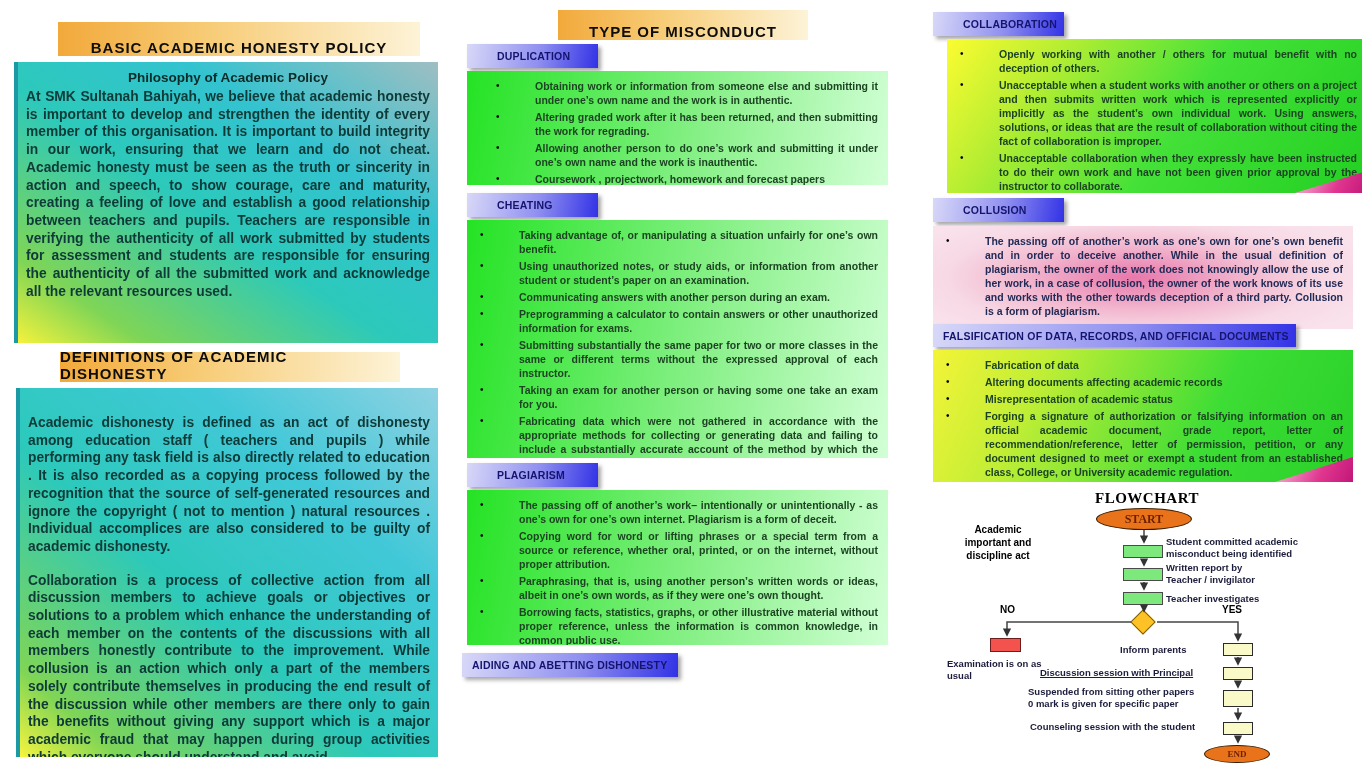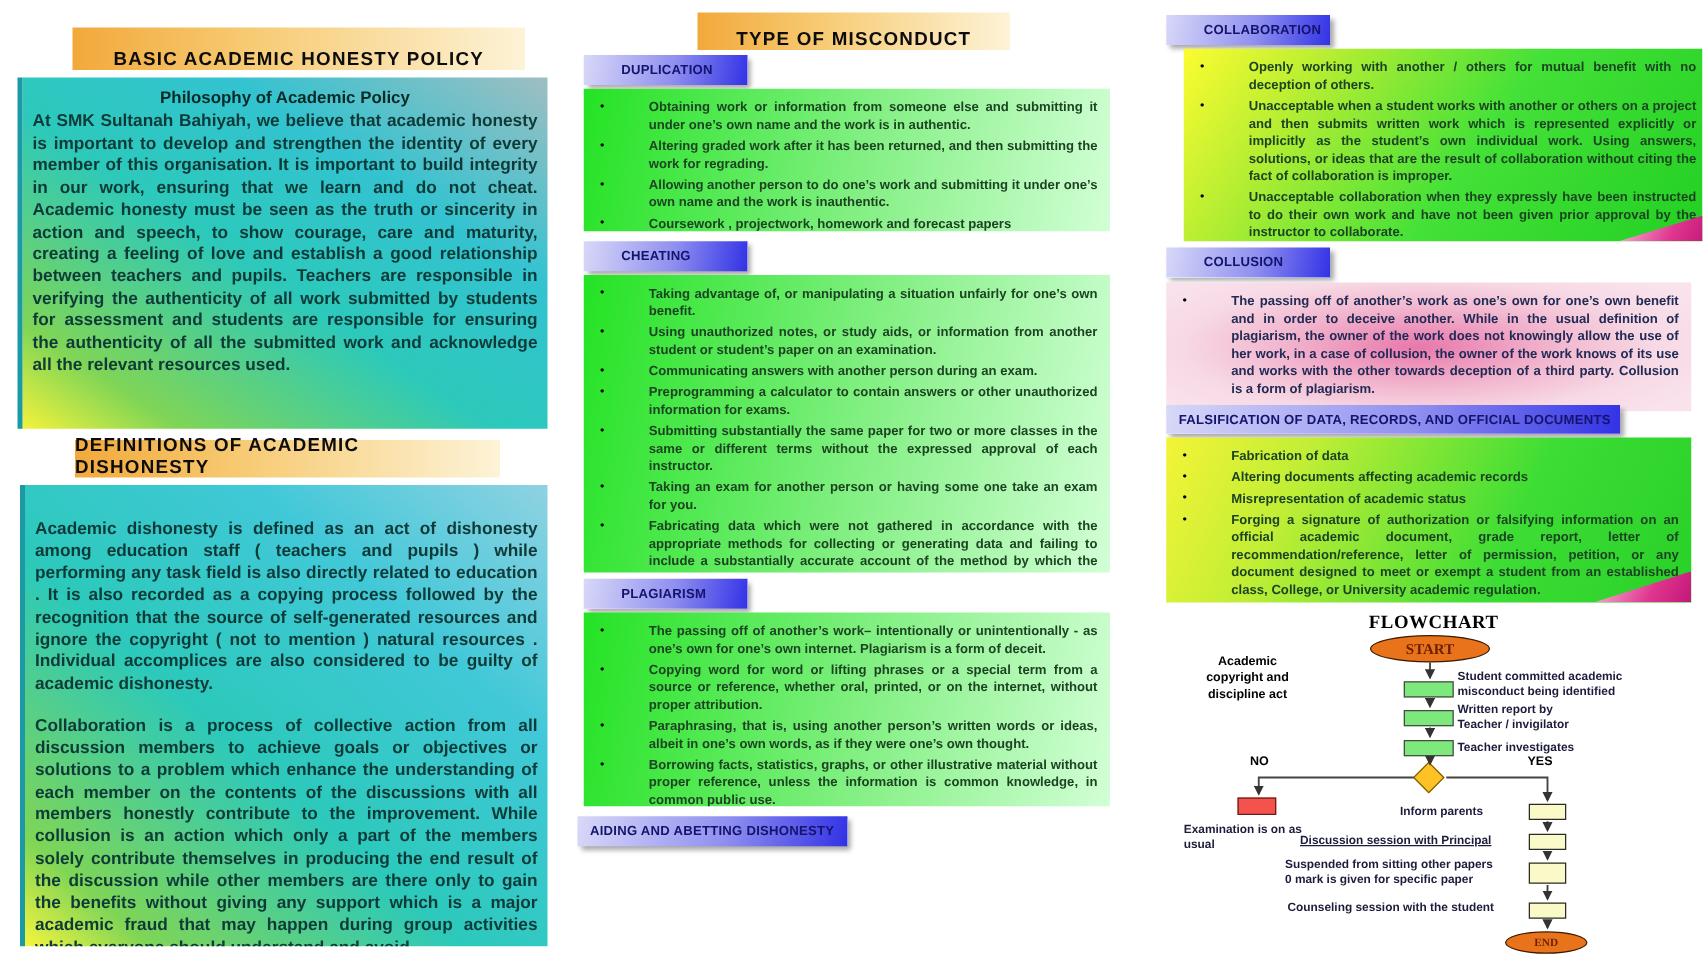--- a/index.html
+++ b/index.html
@@ -85,21 +85,21 @@
     <p class="gap">Collaboration is a process of collective action from all discussion members to achieve goals or objectives or solutions to a problem which enhance the understanding of each member on the contents of the discussions with all members honestly contribute to the improvement. While collusion is an action which only a part of the members solely contribute themselves in producing the end result of the discussion while other members are there only to gain the benefits without giving any support which is a major academic fraud that may happen during group activities which everyone should understand and avoid.</p>
   </div>
 
   <div class="banner" style="left:558px;top:10px;width:250px;height:30px;">
     <span>TYPE OF MISCONDUCT</span>
   </div>
 
   <div class="chip" style="left:467px;top:44px;width:131px;height:24px;">
     <span class="chip-label">DUPLICATION</span>
   </div>
-  <div class="panel-body green-body" style="left:467px;top:71px;width:421px;height:114px;">
+  <div class="panel-body green-body" style="left:467px;top:71px;width:421px;height:114px;padding-left:16px;">
     <div class="bullet">
         <span class="dot"></span>
         <span class="btxt">Obtaining work or information from someone else and submitting it under one’s own name and the work is in authentic.</span>
       </div>
     <div class="bullet">
         <span class="dot"></span>
         <span class="btxt">Altering graded work after it has been returned, and then submitting the work for regrading.</span>
       </div>
     <div class="bullet">
         <span class="dot"></span>
@@ -223,21 +223,21 @@
     <div class="pink-tri big"></div>
   </div>
 
   <div class="fc-title c" style="left:1095px;top:490px;width:100px;">FLOWCHART</div>
 
   <div class="fc-ellipse" style="left:1096px;top:508px;width:96px;height:22px;font-size:12px;">
     <span>START</span>
   </div>
 
   <div class="fc-label preline c" style="left:950px;top:523px;width:96px;font-size:10px;line-height:13px;color:#000;">Academic
-copyright and
+important and
 discipline act</div>
 
   <div class="fc-box fc-green" style="left:1123px;top:545px;width:40px;height:13px;"></div>
   <div class="fc-box fc-green" style="left:1123px;top:568px;width:40px;height:13px;"></div>
   <div class="fc-box fc-green" style="left:1123px;top:592px;width:40px;height:13px;"></div>
 
   <div class="fc-label preline" style="left:1166px;top:536px;width:160px;">Student committed academic
 misconduct being identified</div>
   <div class="fc-label preline" style="left:1166px;top:562px;width:160px;">Written report by
 Teacher / invigilator</div>

